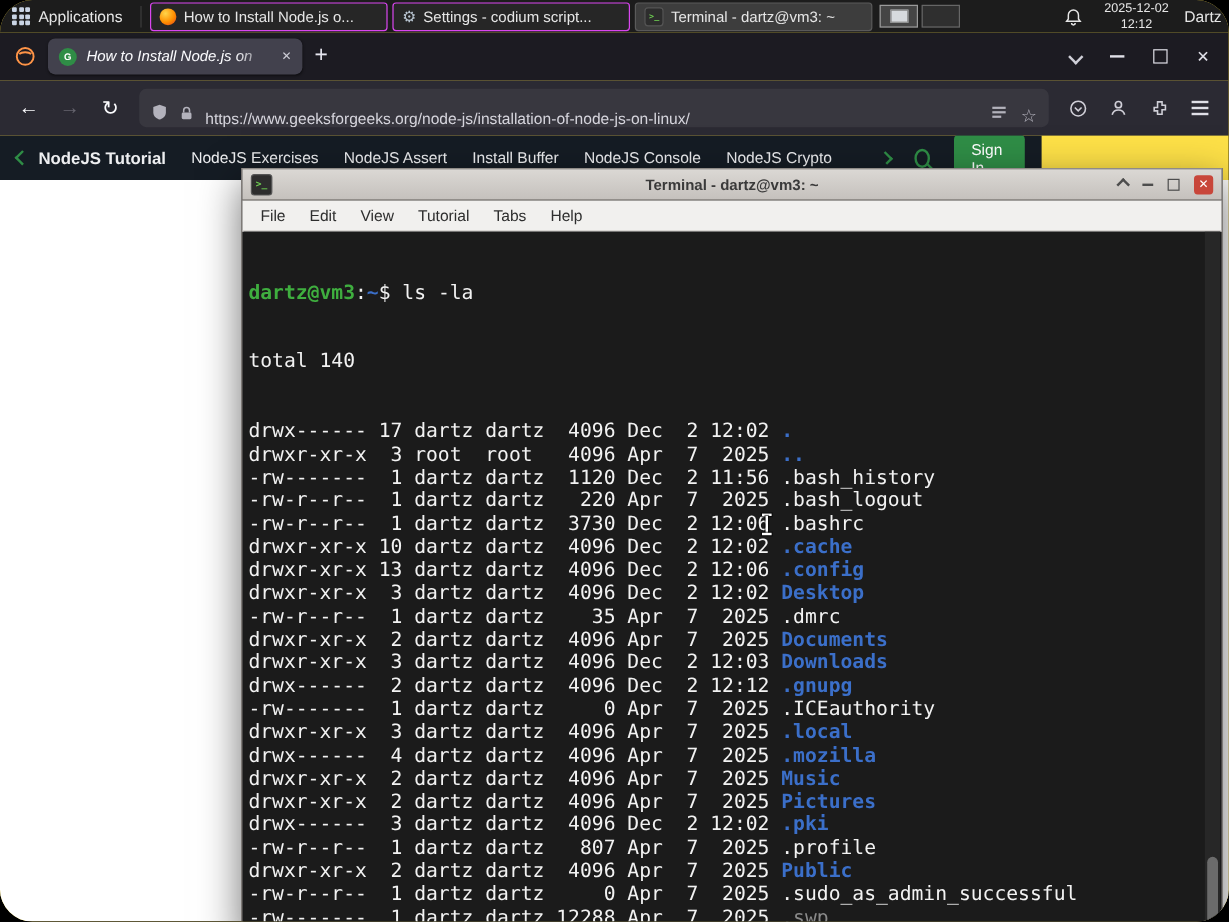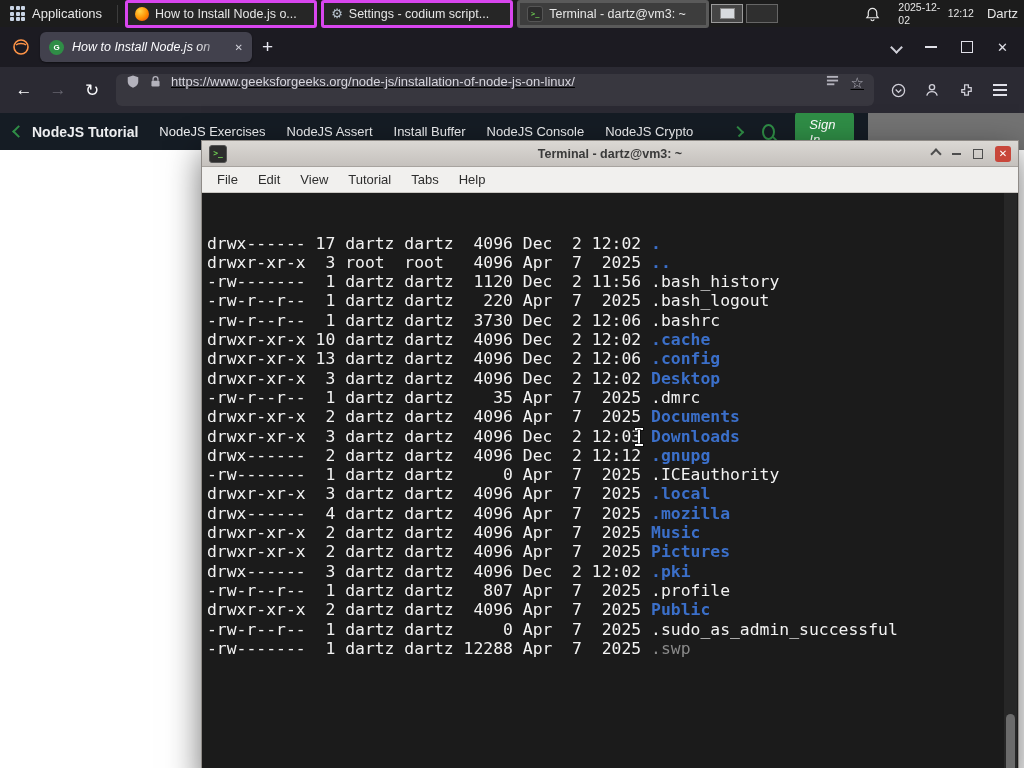--- a/index.html
+++ b/index.html
@@ -1,44 +1,44 @@
 <!DOCTYPE html>
 <html><head>
 <meta charset="utf-8">
 <style>
   html,body{margin:0;padding:0;background:#000;}
-  #desktop{position:relative;width:1024px;height:768px;overflow:hidden;background:#737373;
-    font-family:"Liberation Sans",sans-serif;-webkit-font-smoothing:antialiased;}
+  #desktop{position:relative;width:1024px;height:768px;overflow:hidden;background:#fde047;
+    font-family:"Liberation Sans",sans-serif;border-radius:27px;-webkit-font-smoothing:antialiased;}
 
   
   .panel{position:absolute;top:0;left:0;width:1024px;height:27px;background:#1c1c1c;
     display:flex;align-items:center;color:#e6e6e6;z-index:40;}
   .apps{display:flex;align-items:center;gap:7px;padding:0 10px;height:100%;}
   .apps-icon{width:15px;height:15px;display:grid;grid-template-columns:repeat(3,1fr);gap:1.5px;}
   .apps-icon i{background:#c9d4e4;border-radius:1px;}
   .apps-label{font-size:13px;}
   .psep{width:1px;height:18px;background:#3c3c3c;margin:0 5px;}
   .task{display:flex;align-items:center;gap:6px;width:182px;height:22px;padding:0 7px;
-    border:3px solid #d946ef;border-radius:3px;margin:0 2px;background:#262626;
+    border:1px solid #d946ef;border-radius:3px;margin:0 2px;background:#262626;
     overflow:hidden;white-space:nowrap;}
   .task.active{background:#3d3d3d;border-color:#5a5a5a;}
   .task .ttl{font-size:12.5px;overflow:hidden;}
   .ic-ff{width:14px;height:14px;border-radius:50%;flex:none;
     background:radial-gradient(circle at 35% 30%,#ffd54a,#ff8f00 55%,#e64a19 92%);}
   .ic-gear{font-size:13px;line-height:14px;color:#b8c4d0;flex:none;}
   .ic-term{width:14px;height:14px;border-radius:3px;background:#2d2d2d;border:1px solid #555;
     color:#6ecf52;font:bold 7px "DejaVu Sans Mono",monospace;display:flex;align-items:center;
     justify-content:center;flex:none;}
   .pager{margin-left:auto;display:flex;gap:3px;margin-right:78px;}
   .ws{width:30px;height:17px;border:1px solid #666;background:#2f2f2f;position:relative;}
   .ws.active{background:#454545;border-color:#9a9a9a;}
   .ws.active::after{content:"";position:absolute;left:8px;top:3px;width:13px;height:9px;
     background:#d7dade;border:1px solid #888;}
   .bell{margin:0 9px;display:flex;align-items:center;}
-  .clock{display:flex;flex-direction:row;align-items:center;line-height:1.2;
+  .clock{display:flex;flex-direction:column;align-items:center;line-height:1.2;
     font-size:10.5px;margin:0 9px;}
   .puser{font-size:13px;margin:0 6px 0 4px;}
 
   
   .tabstrip{position:absolute;top:27px;left:0;width:1024px;height:40px;background:#1c1b22;
     display:flex;align-items:center;padding:0 8px;box-sizing:border-box;z-index:10;}
   .fxview{width:26px;height:26px;display:flex;align-items:center;justify-content:center;margin-right:6px;}
   .tab{width:212px;height:30px;background:#42414d;border-radius:6px;display:flex;align-items:center;
     gap:8px;padding:0 9px;color:#fbfbfe;box-shadow:0 1px 2px rgba(0,0,0,.45);box-sizing:border-box;}
   .favicon{width:15px;height:15px;border-radius:50%;background:#2f8d46;flex:none;
@@ -59,38 +59,38 @@
   .chev.dark{border-color:#4d4d4d;width:6px;height:6px;}
   .winbar{width:12px;height:2px;background:#e0e0e8;}
   .winbox{width:10px;height:10px;border:1.5px solid #e0e0e8;}
   .winx{color:#e0e0e8;font-size:13px;}
 
   .navbar{position:absolute;top:67px;left:0;width:1024px;height:46px;background:#2b2a33;
     display:flex;align-items:center;padding:0 8px;box-sizing:border-box;gap:2px;z-index:10;}
   .navbtn{width:32px;height:32px;border-radius:4px;color:#fbfbfe;font-size:17px;
     display:flex;align-items:center;justify-content:center;flex:none;}
   .navbtn.disabled{color:#66656f;}
-  .urlbar{flex:1;height:32px;background:#38373f;border-radius:6px;display:flex;align-items:flex-start;
-    padding:0 10px;gap:9px;margin:0 6px;min-width:0;text-decoration:underline;}
+  .urlbar{flex:1;height:32px;background:#38373f;border-radius:6px;display:flex;align-items:flex-end;
+    padding:0 10px;gap:9px;margin:0 6px;min-width:0;}
   .url-text{font-size:13px;color:#d6d5dd;flex:1;white-space:nowrap;overflow:hidden;}
   .url-icons{display:flex;align-items:center;gap:12px;}
   .star{color:#b3b2bc;font-size:15px;}
   .menu-lines{display:flex;flex-direction:column;gap:3px;}
   .menu-lines i{width:14px;height:1.8px;background:#e0e0e8;}
 
   .siteheader{position:absolute;top:113px;left:0;width:868px;height:37px;background:#151c24;
     display:flex;align-items:center;color:#edeef0;padding:0 14px;box-sizing:border-box;
     gap:21px;font-size:13px;z-index:9;}
   .sh-current{font-weight:bold;font-size:14px;display:flex;align-items:center;gap:9px;white-space:nowrap;}
   .navlink{white-space:nowrap;}
   .sh-right{margin-left:auto;display:flex;align-items:center;gap:20px;}
   .searchicon{width:12px;height:12px;border:2px solid #2f8d46;border-radius:50%;position:relative;}
   .searchicon::after{content:"";position:absolute;width:2px;height:6px;background:#2f8d46;
     left:10px;top:10px;transform:rotate(-45deg);}
-  .signin{background:#2f8d46;color:#fff;border-radius:4px;padding:5px 14px;font-size:13px;font-style:italic;}
+  .signin{background:#2f8d46;color:#fff;border-radius:4px;padding:5px 14px;font-size:13px;}
   .page{position:absolute;top:150px;left:0;width:1024px;height:618px;background:#ffffff;z-index:8;}
 
   
   .twin{position:absolute;left:201px;top:140px;width:818px;height:640px;background:#1b1b1b;
     border:1px solid #8f8b87;box-shadow:0 12px 32px rgba(0,0,0,.55);box-sizing:border-box;z-index:30;}
   .titlebar{height:25px;background:linear-gradient(#dbd8d4,#c5c1bd);display:flex;align-items:center;
     padding:0 7px;border-bottom:1px solid #a7a39f;position:relative;}
   .ticon{width:16px;height:16px;border-radius:3px;background:#2d2d2d;border:1px solid #555;
     color:#6ecf52;font:bold 8px "DejaVu Sans Mono",monospace;display:flex;align-items:center;justify-content:center;}
   .ttitle{position:absolute;left:0;right:0;text-align:center;font-weight:bold;font-size:12.5px;color:#3a3a3a;}
@@ -279,20 +279,22 @@
     <div class="menubar">
         <span class="menu-item">File</span>
         <span class="menu-item">Edit</span>
         <span class="menu-item">View</span>
         <span class="menu-item">Tutorial</span>
         <span class="menu-item">Tabs</span>
         <span class="menu-item">Help</span>
       </div>
     <div class="termarea">
       <div class="tout">
+        <div class="tline"><span class="f-green">dartz@vm3</span><span class="f-plain">:</span><span class="f-dir">~</span><span class="f-plain">$ ls -la</span></div>
+        <div class="tline f-plain">total 140</div>
       <div class="tline"><span class="f-plain">drwx------ 17 dartz dartz  4096 Dec  2 12:02 </span><span class="f-dir">.</span></div><div class="tline"><span class="f-plain">drwxr-xr-x  3 root  root   4096 Apr  7  2025 </span><span class="f-dir">..</span></div><div class="tline"><span class="f-plain">-rw-------  1 dartz dartz  1120 Dec  2 11:56 </span><span class="f-plain">.bash_history</span></div><div class="tline"><span class="f-plain">-rw-r--r--  1 dartz dartz   220 Apr  7  2025 </span><span class="f-plain">.bash_logout</span></div><div class="tline"><span class="f-plain">-rw-r--r--  1 dartz dartz  3730 Dec  2 12:06 </span><span class="f-plain">.bashrc</span></div><div class="tline"><span class="f-plain">drwxr-xr-x 10 dartz dartz  4096 Dec  2 12:02 </span><span class="f-dir">.cache</span></div><div class="tline"><span class="f-plain">drwxr-xr-x 13 dartz dartz  4096 Dec  2 12:06 </span><span class="f-dir">.config</span></div><div class="tline"><span class="f-plain">drwxr-xr-x  3 dartz dartz  4096 Dec  2 12:02 </span><span class="f-dir">Desktop</span></div><div class="tline"><span class="f-plain">-rw-r--r--  1 dartz dartz    35 Apr  7  2025 </span><span class="f-plain">.dmrc</span></div><div class="tline"><span class="f-plain">drwxr-xr-x  2 dartz dartz  4096 Apr  7  2025 </span><span class="f-dir">Documents</span></div><div class="tline"><span class="f-plain">drwxr-xr-x  3 dartz dartz  4096 Dec  2 12:03 </span><span class="f-dir">Downloads</span></div><div class="tline"><span class="f-plain">drwx------  2 dartz dartz  4096 Dec  2 12:12 </span><span class="f-dir">.gnupg</span></div><div class="tline"><span class="f-plain">-rw-------  1 dartz dartz     0 Apr  7  2025 </span><span class="f-plain">.ICEauthority</span></div><div class="tline"><span class="f-plain">drwxr-xr-x  3 dartz dartz  4096 Apr  7  2025 </span><span class="f-dir">.local</span></div><div class="tline"><span class="f-plain">drwx------  4 dartz dartz  4096 Apr  7  2025 </span><span class="f-dir">.mozilla</span></div><div class="tline"><span class="f-plain">drwxr-xr-x  2 dartz dartz  4096 Apr  7  2025 </span><span class="f-dir">Music</span></div><div class="tline"><span class="f-plain">drwxr-xr-x  2 dartz dartz  4096 Apr  7  2025 </span><span class="f-dir">Pictures</span></div><div class="tline"><span class="f-plain">drwx------  3 dartz dartz  4096 Dec  2 12:02 </span><span class="f-dir">.pki</span></div><div class="tline"><span class="f-plain">-rw-r--r--  1 dartz dartz   807 Apr  7  2025 </span><span class="f-plain">.profile</span></div><div class="tline"><span class="f-plain">drwxr-xr-x  2 dartz dartz  4096 Apr  7  2025 </span><span class="f-dir">Public</span></div><div class="tline"><span class="f-plain">-rw-r--r--  1 dartz dartz     0 Apr  7  2025 </span><span class="f-plain">.sudo_as_admin_successful</span></div><div class="tline"><span class="f-plain">-rw-------  1 dartz dartz 12288 Apr  7  2025 </span><span class="f-dim">.swp</span></div></div>
       <div class="tscroll">
         <div class="tthumb"></div>
       </div>
     </div>
   </div>
 
   <div class="cursor">
       <span class="h t"></span>
       <span class="v"></span>

